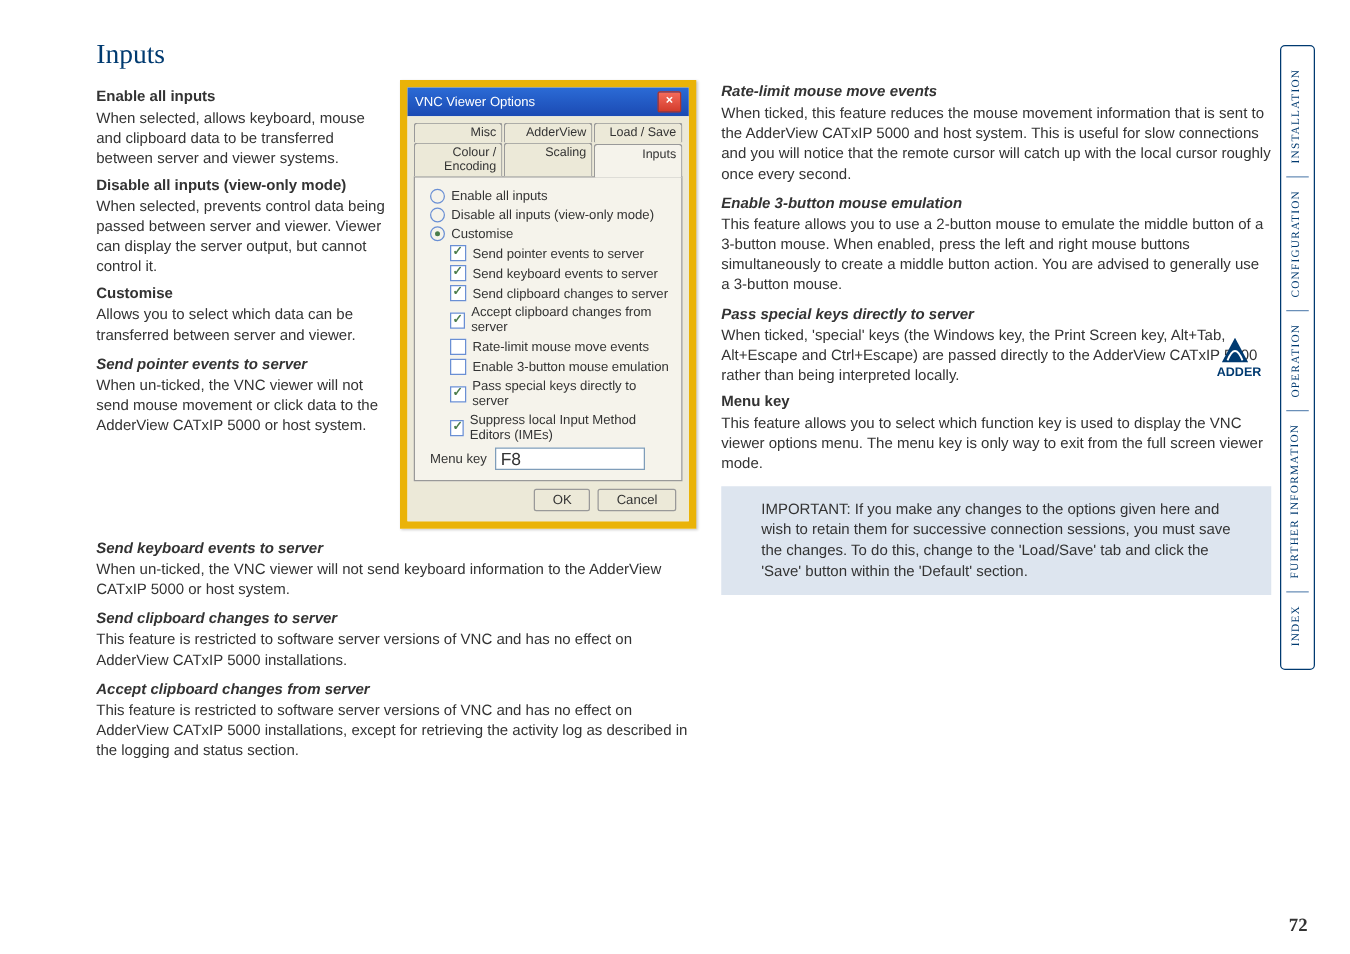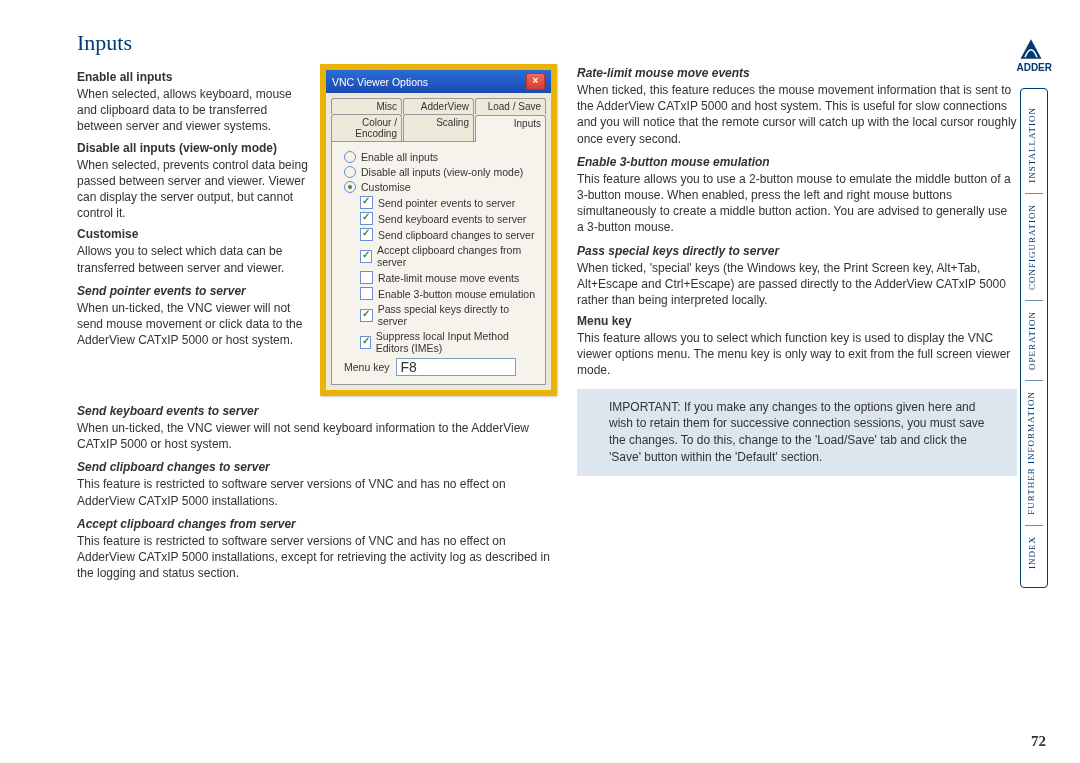--- a/index.html
+++ b/index.html
@@ -139,21 +139,21 @@
     margin-top: 10px;
     font-size: 12px;
     line-height: 1.4;
   }
   
   .sidebar {
     position: absolute;
     right: 28px;
     top: 36px;
     display: flex;
-    flex-direction: column;
+    flex-direction: row;
     align-items: center;
     gap: 15px;
   }
   .logo {
     font-weight: bold;
     color: #003a70;
     font-size: 10px;
     text-align: center;
   }
   .logo-snake {
@@ -276,20 +276,24 @@
               </div>
               <div class="check-row">
                 <span class="checkbox checked"></span>
                 <span>Suppress local Input Method Editors (IMEs)</span>
               </div>
             </div>
             <div class="menu-row">
               <span>Menu key</span>
               <span class="menu-input">F8</span>
             </div>
+          </div>
+          <div class="dlg-buttons">
+            <div class="dlg-btn">OK</div>
+            <div class="dlg-btn">Cancel</div>
           </div>
         </div>
       </div>
     </div>
 
     <div class="italic-head">Send keyboard events to server</div>
     <p>When un-ticked, the VNC viewer will not send keyboard information to the AdderView CATxIP 5000 or host system.</p>
     <div class="italic-head">Send clipboard changes to server</div>
     <p>This feature is restricted to software server versions of VNC and has no effect on AdderView CATxIP 5000 installations.</p>
     <div class="italic-head">Accept clipboard changes from server</div>

